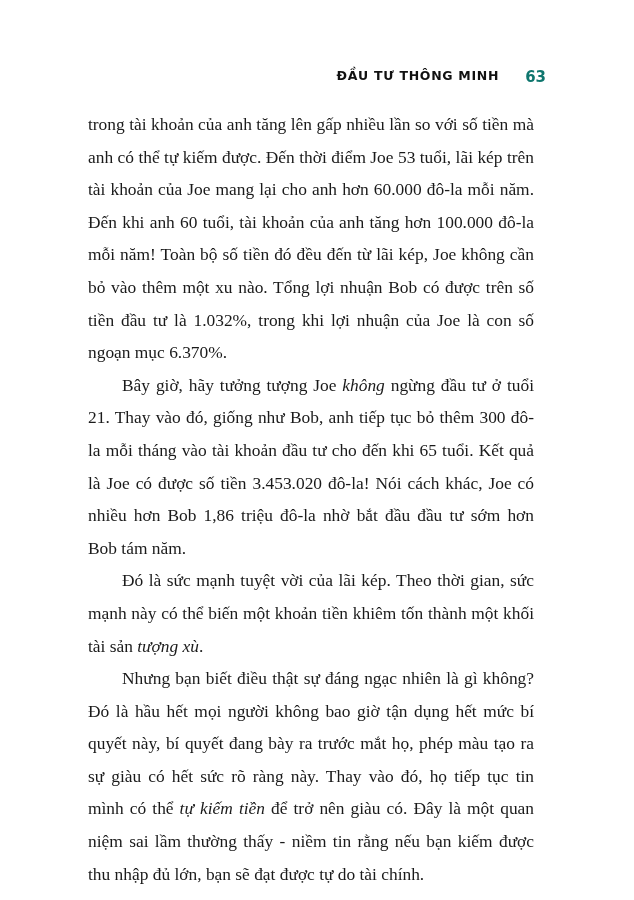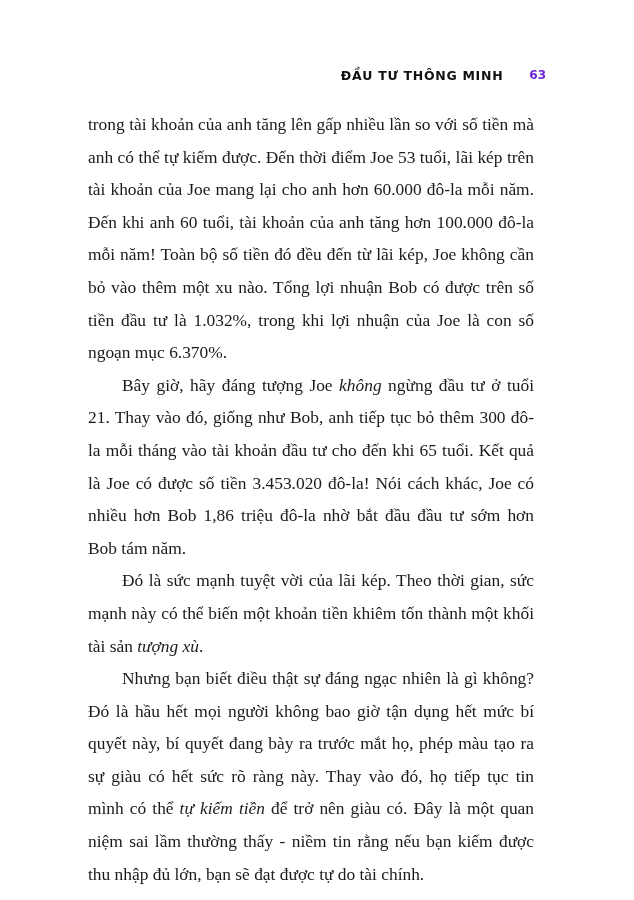--- a/index.html
+++ b/index.html
@@ -38,22 +38,22 @@
     font-family: "DejaVu Sans", sans-serif;
     font-weight: bold;
     font-size: 12.5px;
     letter-spacing: 0.7px;
     color: #111111;
     white-space: nowrap;
   }
   .page-number {
     font-family: "DejaVu Sans", sans-serif;
     font-weight: bold;
-    font-size: 12px;
-    color: #6d28d9;
+    font-size: 15px;
+    color: #0f766e;
   }
   .body-text {
     position: absolute;
     left: 88px;
     top: 108px;
     width: 458px;
   }
   .para {
     margin: 0 12px 0 0;
     font-size: 17.4px;
@@ -78,18 +78,18 @@
 
 <div class="page">
 
   <div class="header">
     <div class="running-title">ĐẦU TƯ THÔNG MINH</div>
     <div class="page-number">63</div>
   </div>
 
   <div class="body-text">
       <p class="para"><span>trong tài khoản của anh tăng lên gấp nhiều lần so với số tiền mà anh có thể tự kiếm được. Đến thời điểm Joe 53 tuổi, lãi kép trên tài khoản của Joe mang lại cho anh hơn 60.000 đô-la mỗi năm. Đến khi anh 60 tuổi, tài khoản của anh tăng hơn 100.000 đô-la mỗi năm! Toàn bộ số tiền đó đều đến từ lãi kép, Joe không cần bỏ vào thêm một xu nào. Tổng lợi nhuận Bob có được trên số tiền đầu tư là 1.032%, trong khi lợi nhuận của Joe là con số ngoạn mục 6.370%.</span></p>
-      <p class="para indent"><span>Bây giờ, hãy đáng tượng Joe </span><i>không</i><span> ngừng đầu tư ở tuổi 21. Thay vào đó, giống như Bob, anh tiếp tục bỏ thêm 300 đô-la mỗi tháng vào tài khoản đầu tư cho đến khi 65 tuổi. Kết quả là Joe có được số tiền 3.453.020 đô-la! Nói cách khác, Joe có nhiều hơn Bob 1,86 triệu đô-la nhờ bắt đầu đầu tư sớm hơn Bob tám năm.</span></p>
+      <p class="para indent"><span>Bây giờ, hãy tưởng tượng Joe </span><i>không</i><span> ngừng đầu tư ở tuổi 21. Thay vào đó, giống như Bob, anh tiếp tục bỏ thêm 300 đô-la mỗi tháng vào tài khoản đầu tư cho đến khi 65 tuổi. Kết quả là Joe có được số tiền 3.453.020 đô-la! Nói cách khác, Joe có nhiều hơn Bob 1,86 triệu đô-la nhờ bắt đầu đầu tư sớm hơn Bob tám năm.</span></p>
       <p class="para indent"><span>Đó là sức mạnh tuyệt vời của lãi kép. Theo thời gian, sức mạnh này có thể biến một khoản tiền khiêm tốn thành một khối tài sản </span><i>tượng xù</i><span>.</span></p>
       <p class="para indent"><span>Nhưng bạn biết điều thật sự đáng ngạc nhiên là gì không? Đó là hầu hết mọi người không bao giờ tận dụng hết mức bí quyết này, bí quyết đang bày ra trước mắt họ, phép màu tạo ra sự giàu có hết sức rõ ràng này. Thay vào đó, họ tiếp tục tin mình có thể </span><i>tự kiếm tiền</i><span> để trở nên giàu có. Đây là một quan niệm sai lầm thường thấy - niềm tin rằng nếu bạn kiếm được thu nhập đủ lớn, bạn sẽ đạt được tự do tài chính.</span></p>
     </div>
 
 </div>
 
 </body></html>

